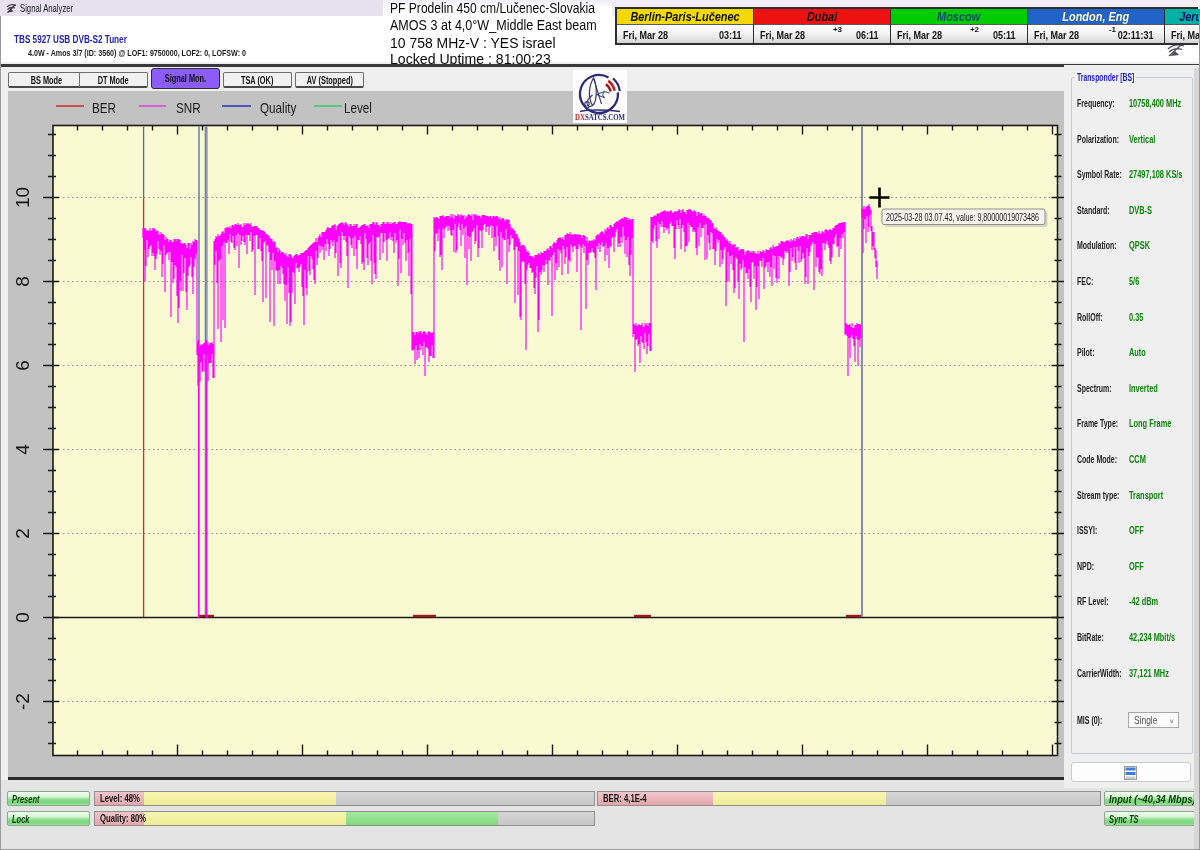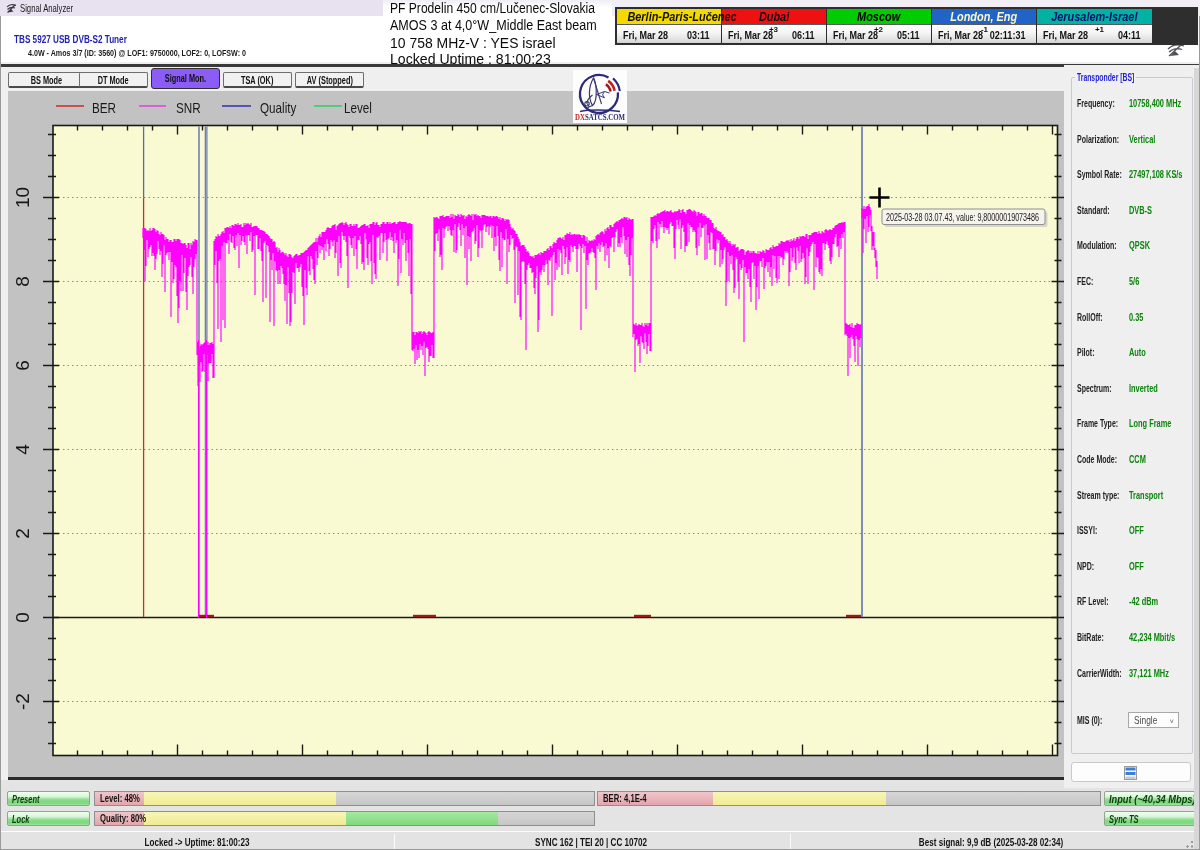--- a/index.html
+++ b/index.html
@@ -8,21 +8,21 @@
 
 #titlebar { left:0; top:0; width:1200px; height:16px; background:#e8e2f0; }
 #titlebar .t { position:absolute; left:20px; top:2px; font-size:11.5px; color:#1a1a1a; transform:scaleX(0.67); transform-origin:0 0; }
 #hdr { left:0; top:16px; width:1200px; height:46px; background:#fff; }
 #hdrR { left:612px; top:0; width:588px; height:16px; background:#f1eef6; }
 #tbs1 { position:absolute; left:14px; top:33px; font-size:11.5px; font-weight:bold; color:#2121b4; transform:scaleX(0.71); transform-origin:0 0; white-space:nowrap; }
 #tbs2 { position:absolute; left:28px; top:46.5px; font-size:9.5px; font-weight:bold; color:#1c1c1c; transform:scaleX(0.75); transform-origin:0 0; white-space:nowrap; }
 .mid { position:absolute; left:390px; font-size:15.5px; color:#0b0b0b; transform-origin:0 0; white-space:nowrap; }
 
 #clocks { left:615px; top:7px; width:583px; height:37.5px; border:2px solid #2e2e2e; display:flex; background:#2e2e2e; }
-.ccol { width:105px; height:33.5px; border-right:1.6px solid #2e2e2e; flex:none; }
+.ccol { width:137px; height:33.5px; border-right:1.6px solid #2e2e2e; flex:none; }
 .ccol:last-child { border-right:none; width:115px; }
 .chead { height:15px; font-size:13px; font-weight:bold; font-style:italic; text-align:center; }
 .chead span { display:inline-block; transform:scaleX(0.84); line-height:14.5px; white-space:nowrap; }
 .cdate { position:relative; height:18.5px; background:linear-gradient(#ffffff,#f4f4f4 45%,#dcdcdc 90%,#cfcfcf); border-top:1px solid #5a5a5a; font-size:11px; font-weight:bold; color:#111; }
 .cd { position:absolute; left:6px; top:3.5px; transform:scaleX(0.82); transform-origin:0 0; white-space:nowrap; }
 .ct { position:absolute; right:11px; top:3.5px; transform:scaleX(0.82); transform-origin:100% 0; white-space:nowrap; }
 .coff { position:absolute; right:48px; top:0px; font-size:8px; font-weight:bold; color:#111; }
 
 #sepline { left:0; top:64.2px; width:1200px; height:3.2px; background:#3a3a3a; }
 #tabstrip { left:0; top:67.4px; width:1200px; height:23.6px; background:#efefef; }
@@ -106,21 +106,21 @@
 </div>
 <div class="ccol">
 <div class="chead" style="background:#ee1111;color:#101010;"><span>Dubai</span></div>
 <div class="cdate">
           <span class="cd">Fri, Mar 28</span>
           <span class="coff">+3</span>
           <span class="ct">06:11</span>
         </div>
 </div>
 <div class="ccol">
-<div class="chead" style="background:#00cd00;color:#000000;"><span>Moscow</span></div>
+<div class="chead" style="background:#00cd00;color:#0c4a6e;"><span>Moscow</span></div>
 <div class="cdate">
           <span class="cd">Fri, Mar 28</span>
           <span class="coff">+2</span>
           <span class="ct">05:11</span>
         </div>
 </div>
 <div class="ccol">
 <div class="chead" style="background:#2263c8;color:#fef9c3;"><span>London, Eng</span></div>
 <div class="cdate">
           <span class="cd">Fri, Mar 28</span>
@@ -317,24 +317,16 @@
   <div class="grn" style="left:251px; width:152px;"></div>
   <div class="pink" style="width:49px;"></div>
   <span>Quality: 80%</span>
 </div>
 <div class="abs pbar" style="left:597px; top:790.5px; width:503.5px;">
   <div class="yel" style="left:0; width:288px;"></div>
   <div class="pink" style="width:115px;"></div>
   <span>BER: 4,1E-4</span>
 </div>
 
-<div class="abs" id="statusbar">
-  <div class="ssep" style="left:394px;"></div>
-  <div class="ssep" style="left:790px;"></div>
-  <div class="stext" style="left:97px; width:200px;">Locked -&gt; Uptime: 81:00:23</div>
-  <div class="stext" style="left:491px; width:200px;">SYNC 162 | TEI 20 | CC 10702</div>
-  <div class="stext" style="left:891px; width:200px;">Best signal: 9,9 dB (2025-03-28 02:34)</div>
-  <div id="grip"></div>
-</div>
 <div class="abs" style="left:1193.5px; top:67.5px; width:5.5px; height:782px; background:#d7d7d7;"></div>
 <div class="abs" id="lborder"></div>
 <div class="abs" id="rborder"></div>
 <div class="abs" id="bborder"></div>
 </div>
 </body></html>

